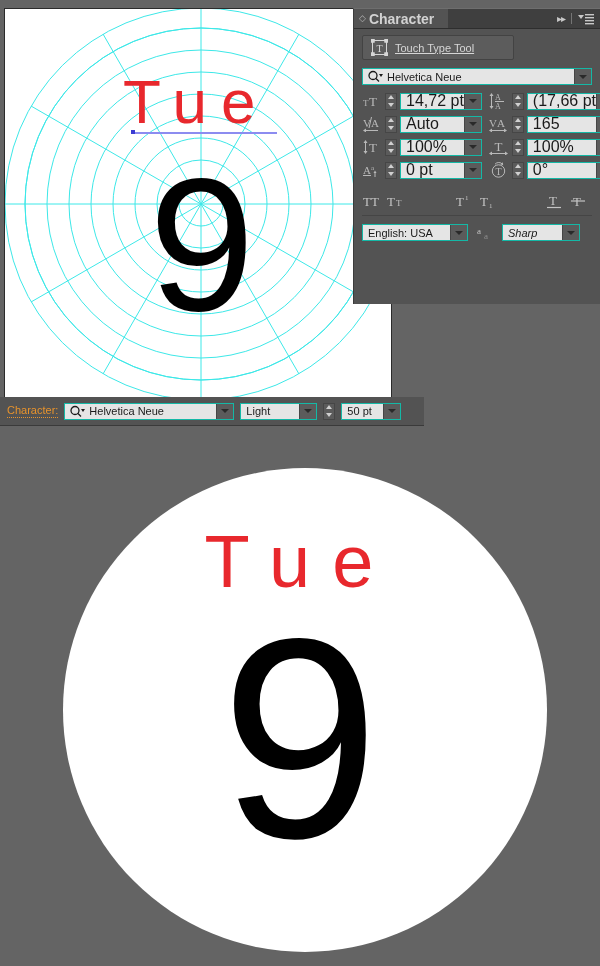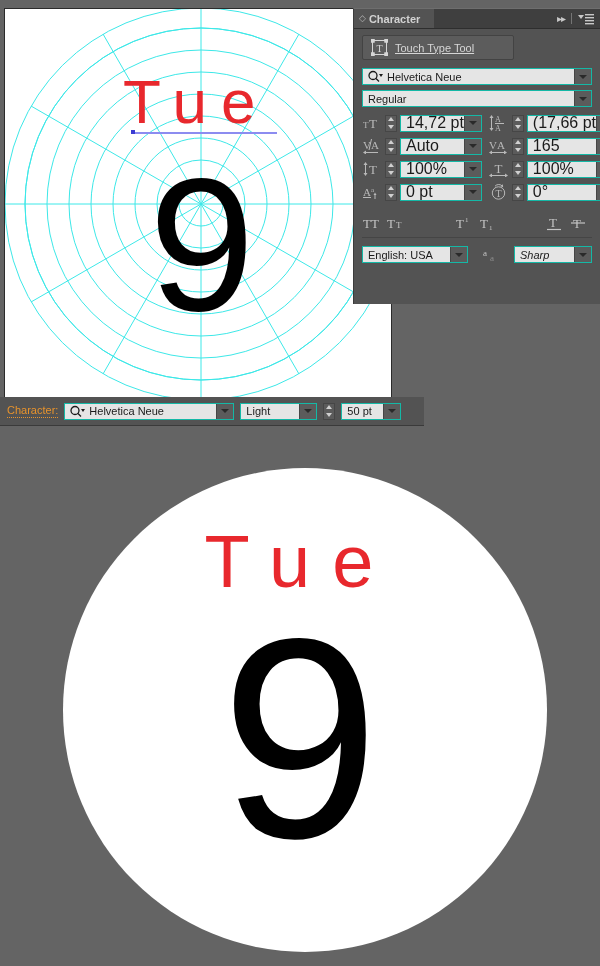--- a/index.html
+++ b/index.html
@@ -69,21 +69,21 @@
     position:absolute;left:0;top:0;height:19px;
     background:#535353;
     display:flex;align-items:center;
     padding:0 14px 0 5px;
     box-sizing:border-box;
   }
   #panel-tab .diamond{
     color:#b4b4b4;font-size:9px;margin-right:3px;line-height:1;
   }
   #panel-tab .tab-label{
-    color:#d2d2d2;font-size:11px;font-weight:bold;
+    color:#d2d2d2;font-size:14px;font-weight:bold;
   }
   #panel-collapse{
     position:absolute;right:35px;top:4px;
     color:#c8c8c8;font-size:10px;line-height:11px;letter-spacing:-1px;
   }
   #panel-divider{
     position:absolute;right:28px;top:4px;width:1px;height:11px;background:#757575;
   }
   #panel-menu{position:absolute;right:6px;top:4px;width:16px;height:12px;}
 
@@ -169,21 +169,21 @@
   .style-btn{
     width:24px;height:20px;
     display:flex;align-items:center;justify-content:center;
     color:#c4c4c4;
     text-decoration:underline;
   }
   .spacer-flex{flex:1;}
 
   
   #panel-bottom-row{
-    display:flex;align-items:center;gap:14px;margin-top:8px;
+    display:flex;align-items:center;gap:8px;margin-top:8px;
   }
   #lang-field{width:106px;}
   #aa-field{width:78px;font-style:italic;}
   #aa-icon{width:18px;display:flex;align-items:center;justify-content:center;}
 
   
   #control-bar{
     position:absolute;left:0;top:397px;width:424px;height:29px;
     background:#535353;
     border-bottom:1px solid #3a3a3a;
@@ -317,26 +317,20 @@
           <i class="caret"></i>
         </div>
       </div>
       <svg id="font-search-icon" width="17" height="13" viewBox="0 0 17 13">
         <circle cx="6" cy="5.5" r="4" stroke="#1a1a1a" stroke-width="1.3" fill="none"></circle>
         <line x1="9" y1="8.5" x2="12" y2="11.5" stroke="#1a1a1a" stroke-width="1.3"></line>
         <polygon points="12,4 16,4 14,7" fill="#1a1a1a"></polygon>
       </svg>
     </div>
 
-    <div class="field font-row">
-      <div class="val">Regular</div>
-      <div class="drop">
-        <i class="caret"></i>
-      </div>
-    </div>
 
     <div class="num-grid">
 
       <div class="num-cell">
         <span class="num-icon">
           <svg width="19" height="15" viewBox="0 0 19 15">
             <text x="0" y="12" font-family="Liberation Serif, serif" font-size="9" fill="#b9b9b9">T</text>
             <text x="6" y="12" font-family="Liberation Serif, serif" font-size="13" fill="#b9b9b9">T</text>
           </svg>
         </span>

